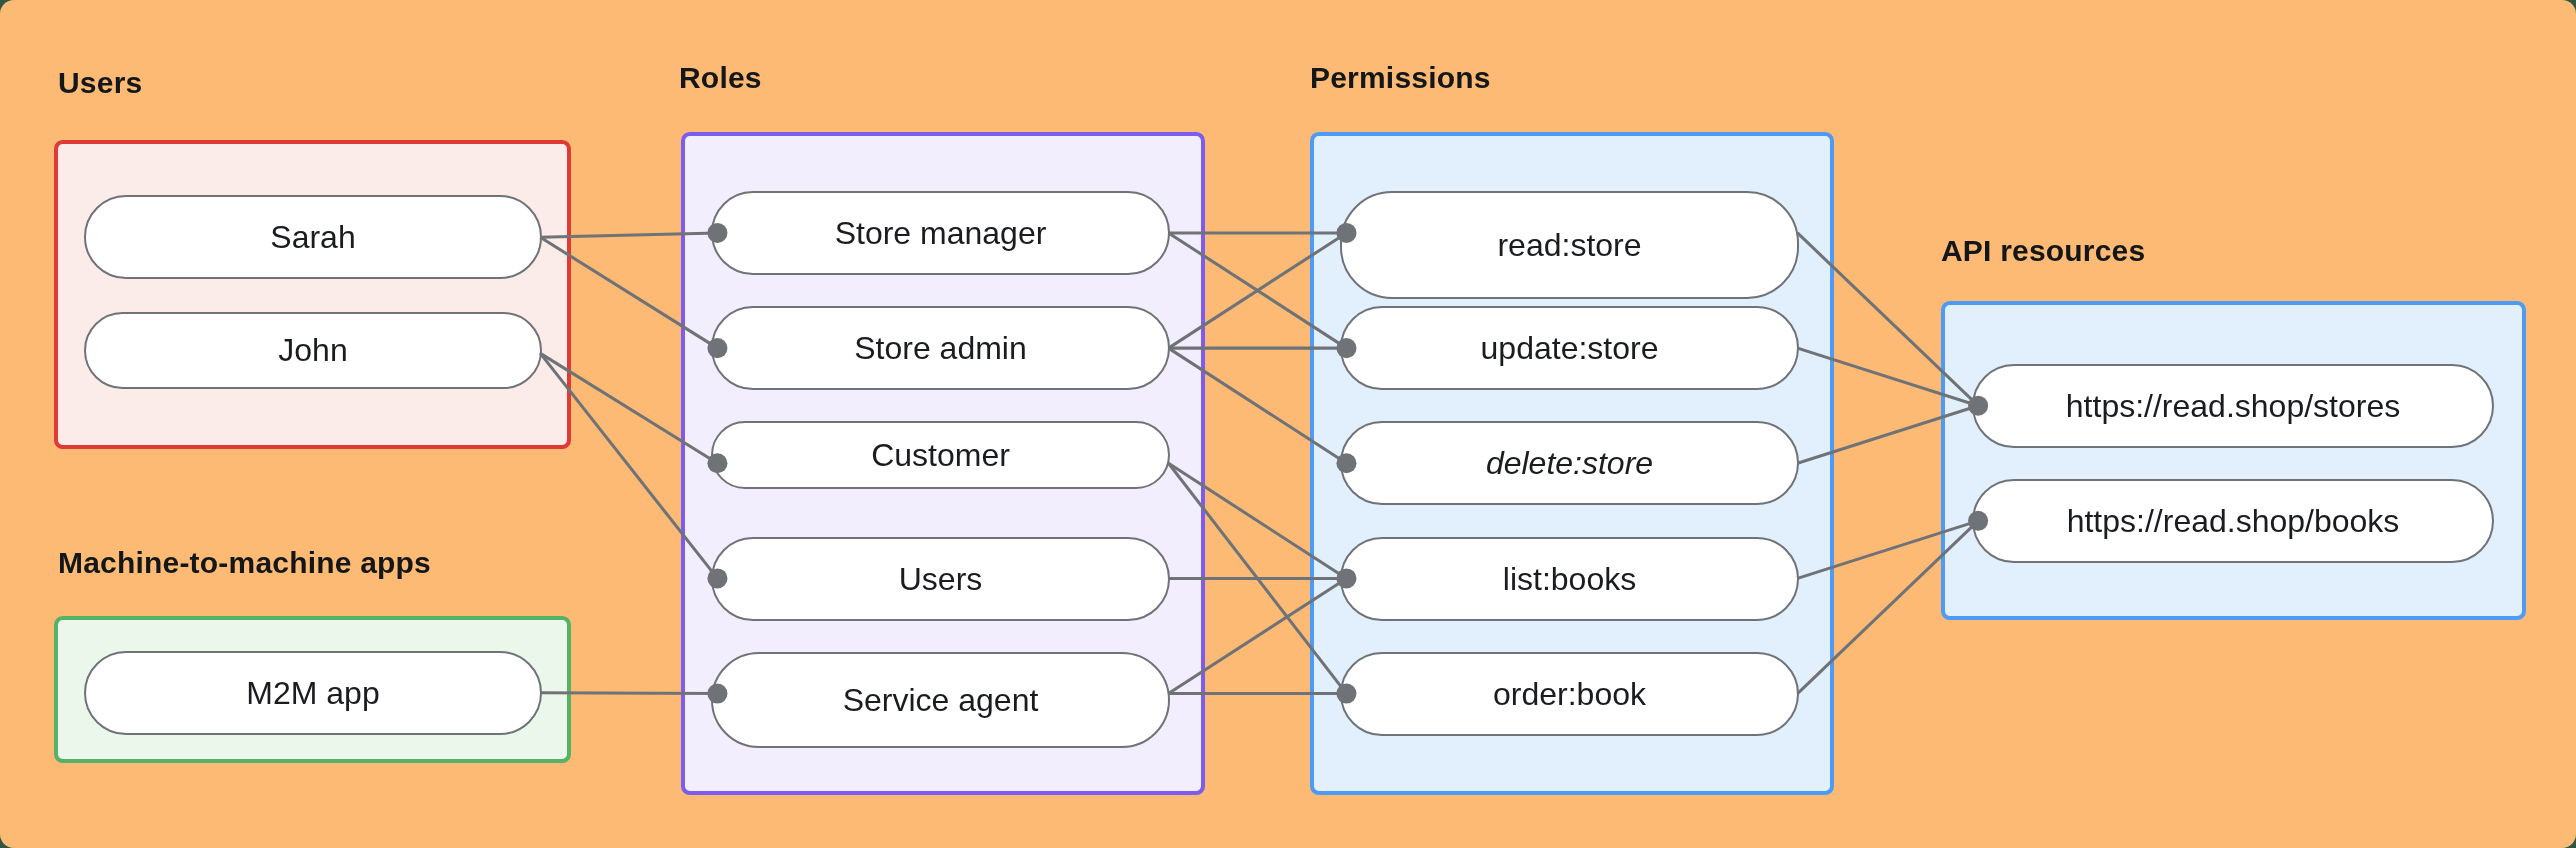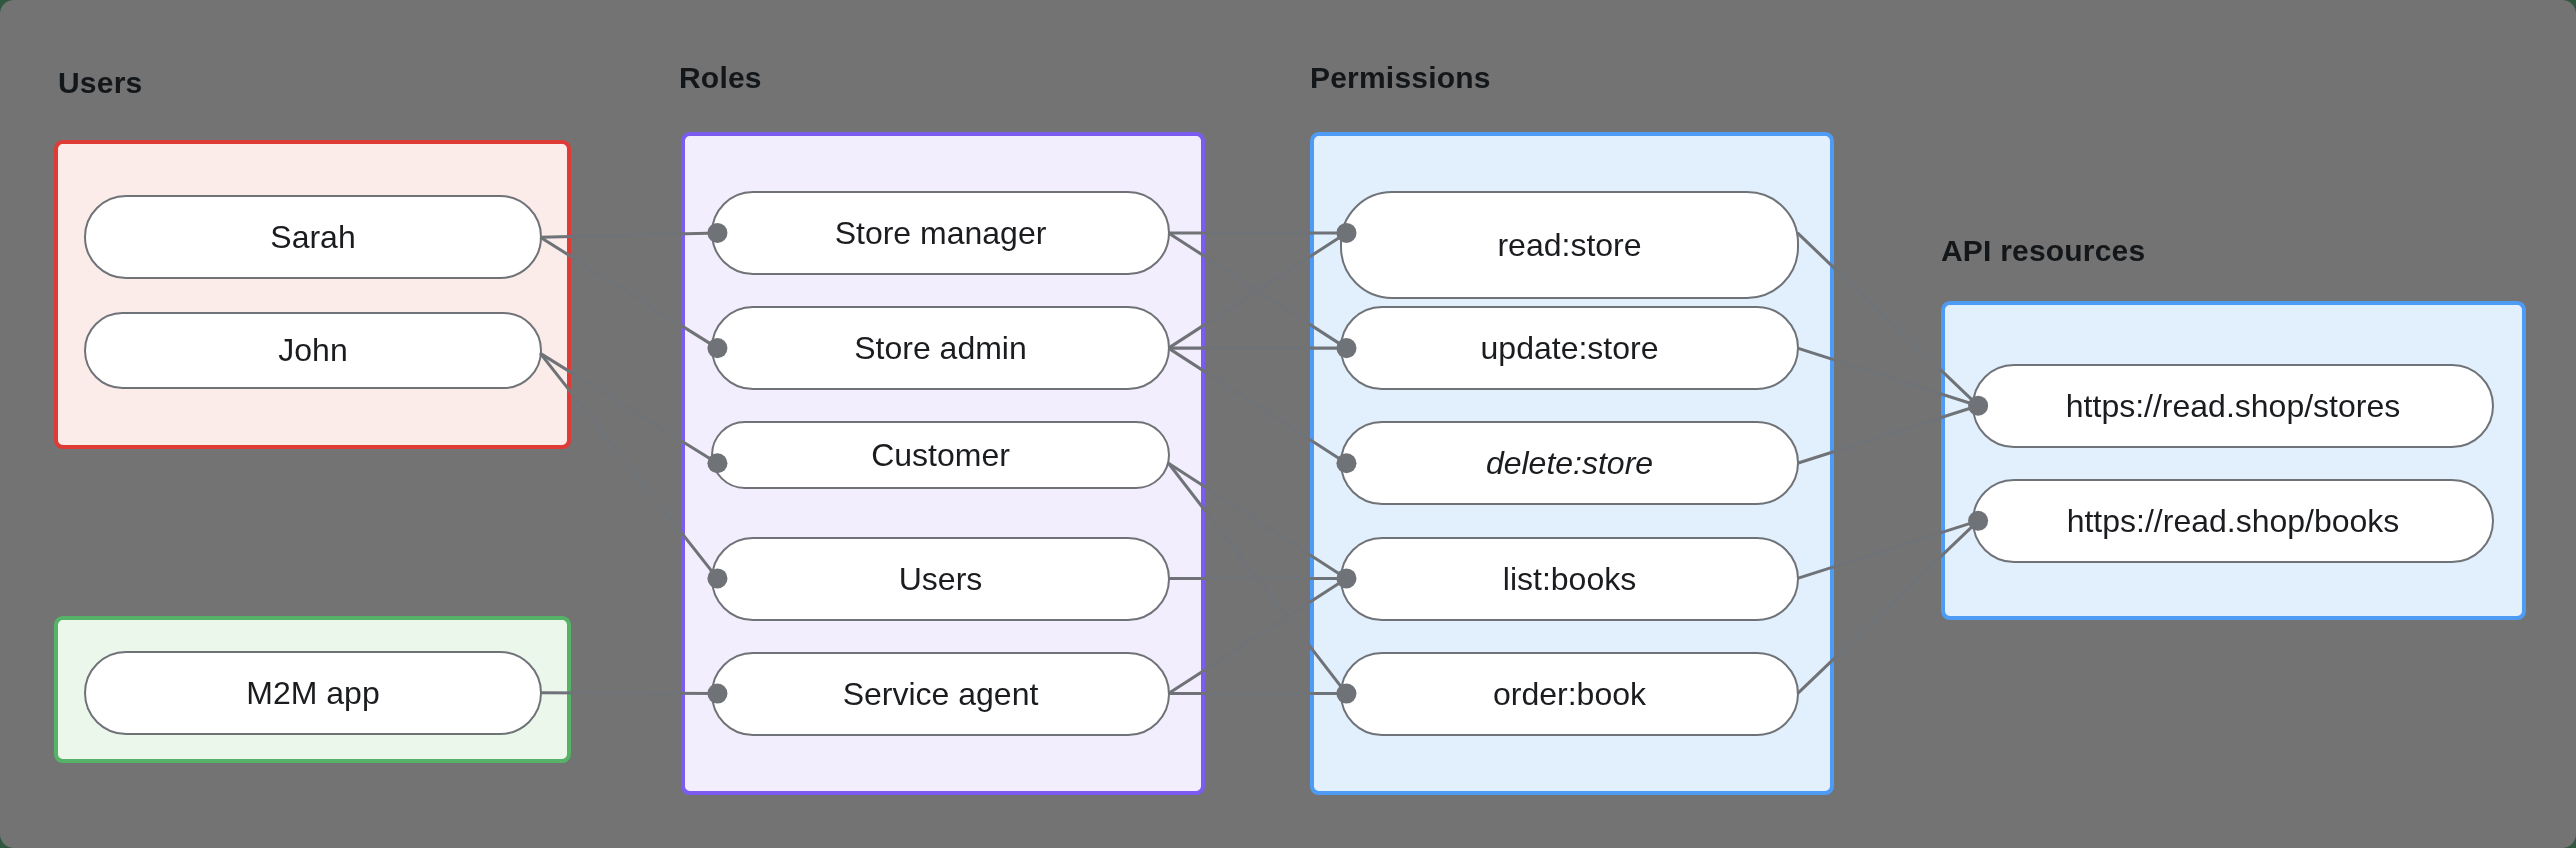--- a/index.html
+++ b/index.html
@@ -5,21 +5,21 @@
   html, body {
     margin: 0;
     padding: 0;
     background: #315741;
     font-family: "Liberation Sans", sans-serif;
   }
   .canvas {
     position: relative;
     width: 2576px;
     height: 848px;
-    background: #737373;
+    background: #fdba74;
     border-radius: 14px;
     overflow: hidden;
   }
   .group-box {
     position: absolute;
     border-radius: 8.7px;
     box-sizing: border-box;
     border: 4.4px solid #888;
     background: #fff;
   }
@@ -57,33 +57,34 @@
 
 <div class="canvas">
 
   <div class="group-box" id="box-users" style="left: 54px; top: 140px; width: 517px; height: 309px; border-color: rgb(222, 59, 54); background: rgb(251, 235, 233);"></div>
   <div class="group-box" id="box-m2m" style="left: 54px; top: 616px; width: 517px; height: 147px; border-color: rgb(85, 178, 103); background: rgb(236, 247, 236);"></div>
   <div class="group-box" id="box-roles" style="left: 681px; top: 132px; width: 524px; height: 663px; border-color: rgb(124, 92, 240); background: rgb(243, 238, 253);"></div>
   <div class="group-box" id="box-permissions" style="left: 1310px; top: 132px; width: 524px; height: 663px; border-color: rgb(78, 155, 245); background: rgb(226, 239, 252);"></div>
   <div class="group-box" id="box-api" style="left: 1941px; top: 301px; width: 585px; height: 319px; border-color: rgb(78, 155, 245); background: rgb(226, 239, 252);"></div>
 
   <div class="group-label" id="label-users" style="left: 58px; top: 66px;">Users</div>
+  <div class="group-label" id="label-m2m" style="left: 58px; top: 546px;">Machine-to-machine apps</div>
   <div class="group-label" id="label-roles" style="left: 679px; top: 61px;">Roles</div>
   <div class="group-label" id="label-permissions" style="left: 1310px; top: 61px;">Permissions</div>
   <div class="group-label" id="label-api" style="left: 1941px; top: 234px;">API resources</div>
 
   <div id="pill-layer">
       <div class="pill" style="left: 84px; top: 195px; width: 458px; height: 84px;">Sarah</div>
       <div class="pill" style="left: 84px; top: 312px; width: 458px; height: 77px;">John</div>
       <div class="pill" style="left: 84px; top: 651px; width: 458px; height: 84px;">M2M app</div>
       <div class="pill" style="left: 711px; top: 191px; width: 459px; height: 84px;">Store manager</div>
       <div class="pill" style="left: 711px; top: 306px; width: 459px; height: 84px;">Store admin</div>
       <div class="pill" style="left: 711px; top: 421px; width: 459px; height: 68px;">Customer</div>
       <div class="pill" style="left: 711px; top: 537px; width: 459px; height: 84px;">Users</div>
-      <div class="pill" style="left: 711px; top: 652px; width: 459px; height: 84px;">Service agent</div>
+      <div class="pill" style="left: 711px; top: 652px; width: 459px; height: 96px;">Service agent</div>
       <div class="pill" style="left: 1340px; top: 191px; width: 459px; height: 108px;">read:store</div>
       <div class="pill" style="left: 1340px; top: 306px; width: 459px; height: 84px;">update:store</div>
       <div class="pill" style="left: 1340px; top: 421px; width: 459px; height: 84px; font-style: italic;">delete:store</div>
       <div class="pill" style="left: 1340px; top: 537px; width: 459px; height: 84px;">list:books</div>
       <div class="pill" style="left: 1340px; top: 652px; width: 459px; height: 84px;">order:book</div>
       <div class="pill" style="left: 1972px; top: 364px; width: 522px; height: 84px; text-align: right;">https://read.shop/stores</div>
       <div class="pill" style="left: 1972px; top: 479px; width: 522px; height: 84px;">https://read.shop/books</div>
     </div>
 
   <svg class="wires" id="wires" width="2576" height="848" viewBox="0 0 2952 972">

